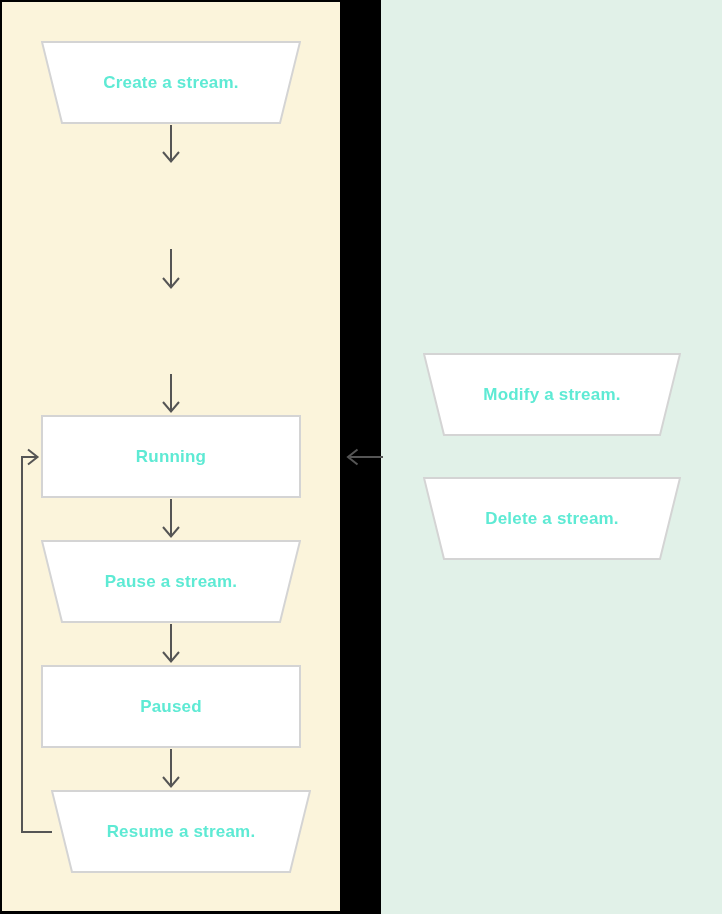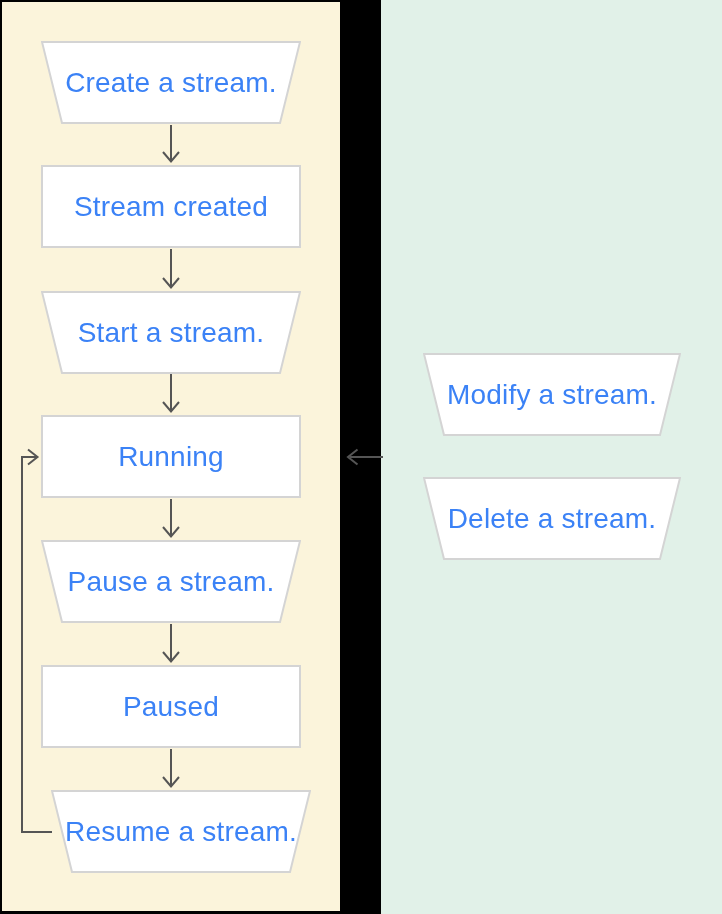--- a/index.html
+++ b/index.html
@@ -51,24 +51,25 @@
     top: 0;
   }
   .node .label {
     position: relative;
     z-index: 1;
     width: 100%;
     height: 100%;
     display: flex;
     align-items: center;
     justify-content: center;
-    font-size: 28px;
-    color: #3b82f6;
+    font-size: 17px;
+    color: #5eead4;
     letter-spacing: 0.2px;
     white-space: nowrap;
+    font-weight: bold;
   }
   .node-right {
     width: 258px;
   }
   
   .n0 { left: 41px; top: 41px; }
   .n1 { left: 41px; top: 165px; }
   .n2 { left: 41px; top: 291px; }
   .n3 { left: 41px; top: 415px; }
   .n4 { left: 41px; top: 540px; }
@@ -125,33 +126,21 @@
     </g>
   </svg>
 
   <div class="node n0">
     <svg class="shape" width="260" height="83" viewBox="0 0 260 83">
       <polygon points="1,1 259,1 239,82 21,82" fill="#FFFFFF" stroke="#D4D4D4" stroke-width="2"></polygon>
     </svg>
     <div class="label">Create a stream.</div>
   </div>
 
-  <div class="node n1">
-    <svg class="shape" width="260" height="83" viewBox="0 0 260 83">
-      <rect x="1" y="1" width="258" height="81" fill="#FFFFFF" stroke="#D4D4D4" stroke-width="2"></rect>
-    </svg>
-    <div class="label">Stream created</div>
-  </div>
 
-  <div class="node n2">
-    <svg class="shape" width="260" height="83" viewBox="0 0 260 83">
-      <polygon points="1,1 259,1 239,82 21,82" fill="#FFFFFF" stroke="#D4D4D4" stroke-width="2"></polygon>
-    </svg>
-    <div class="label">Start a stream.</div>
-  </div>
 
   <div class="node n3">
     <svg class="shape" width="260" height="83" viewBox="0 0 260 83">
       <rect x="1" y="1" width="258" height="81" fill="#FFFFFF" stroke="#D4D4D4" stroke-width="2"></rect>
     </svg>
     <div class="label">Running</div>
   </div>
 
   <div class="node n5">
     <svg class="shape" width="260" height="83" viewBox="0 0 260 83">

